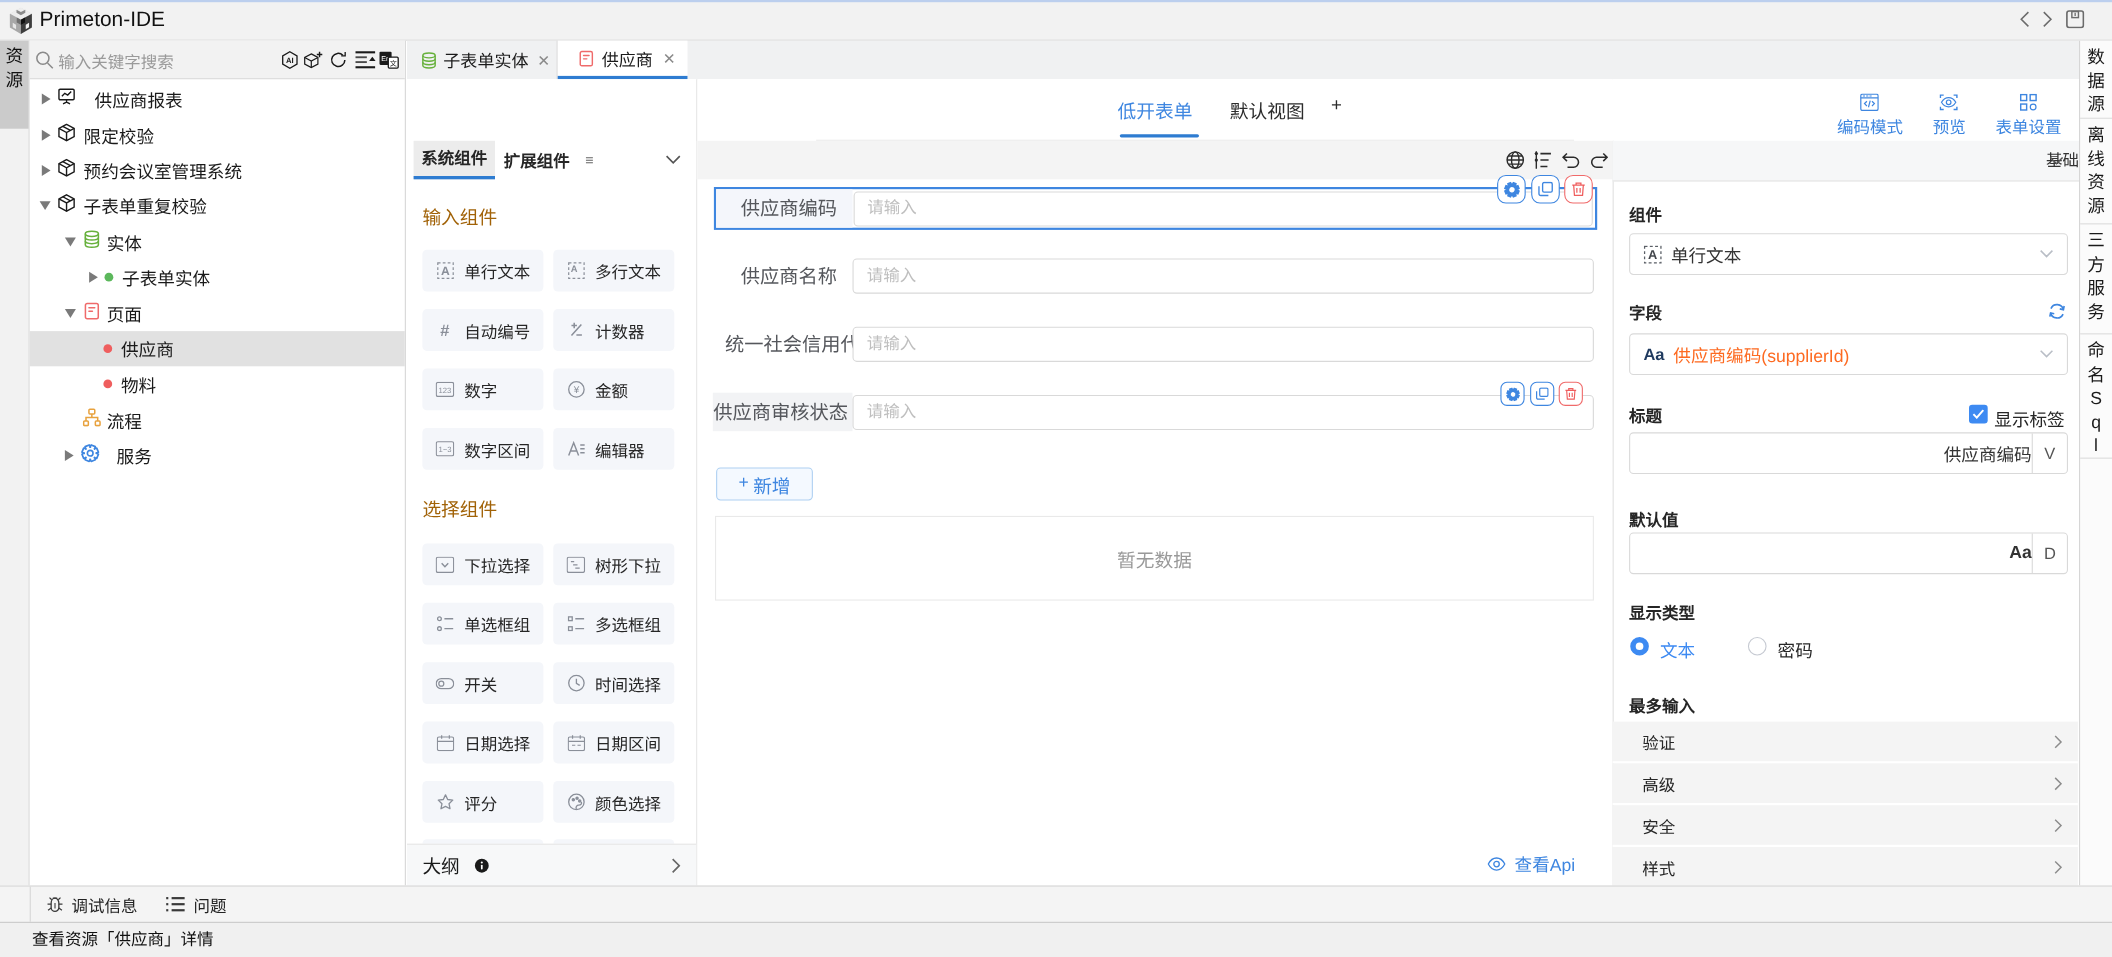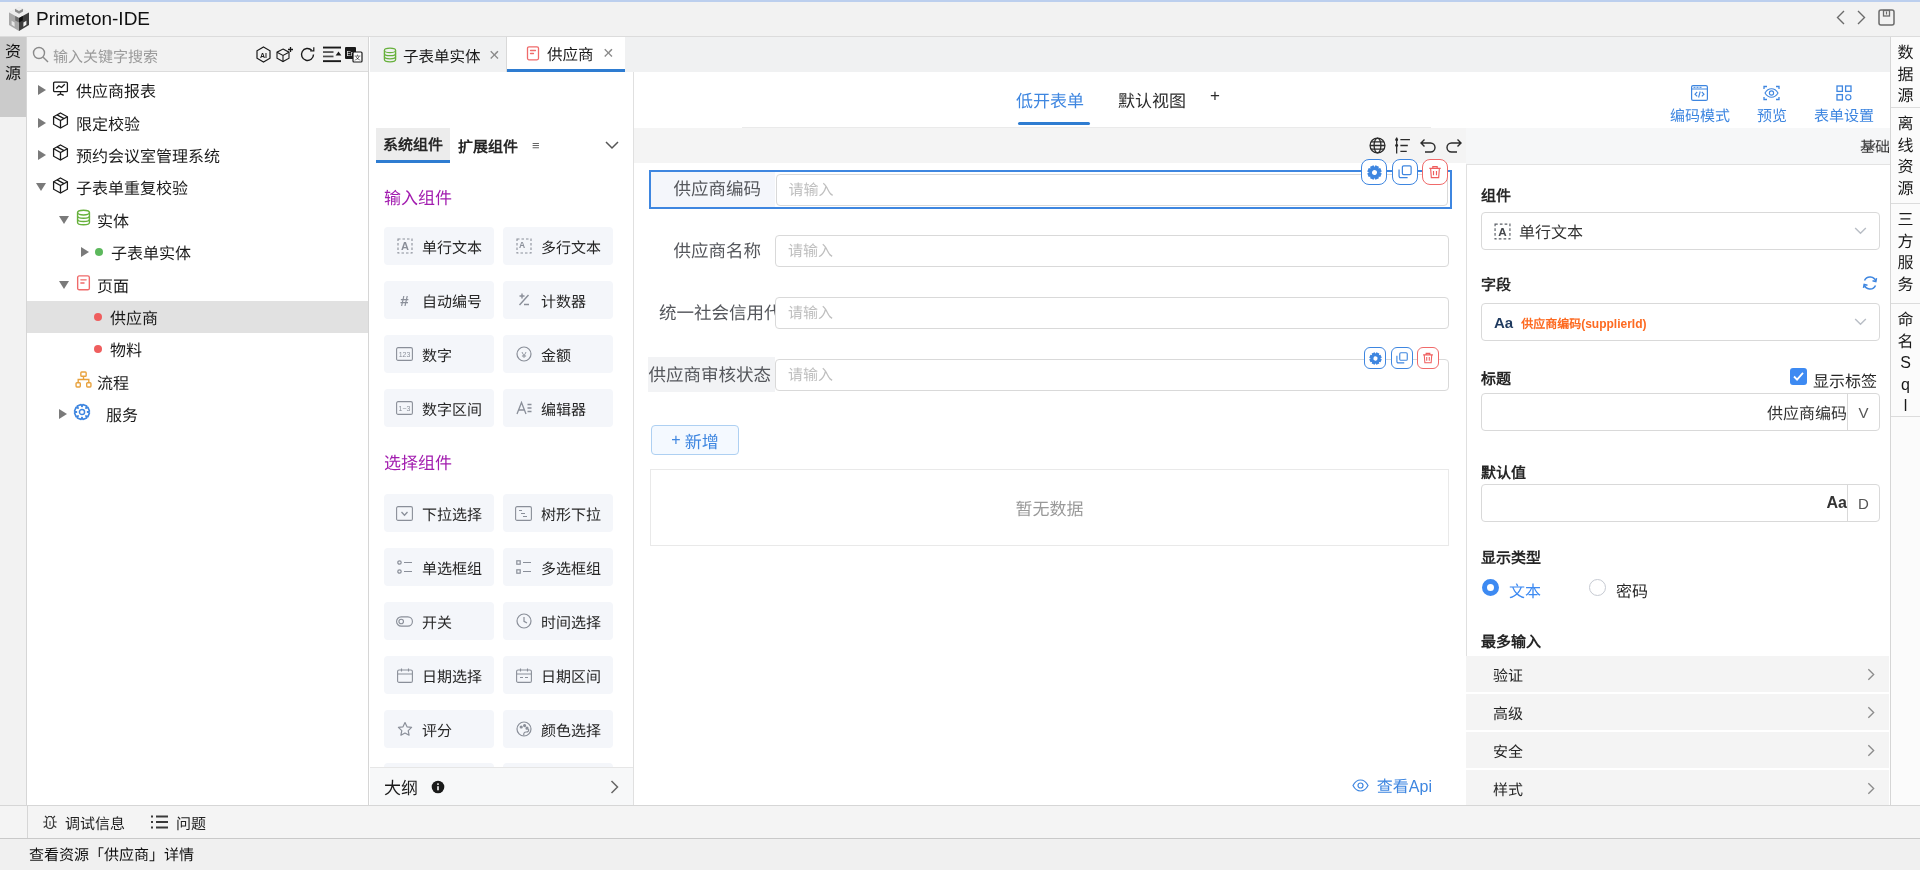--- a/index.html
+++ b/index.html
@@ -30,21 +30,21 @@
 
 #filetabs{left:370px;top:37px;width:1520px;height:35px;background:#f0f1f2;display:flex;}
 .ftab{height:35px;display:flex;align-items:center;font-size:16px;color:#1a1a1a;border-right:1px solid #d9d9d9;}
 .ftab.active{background:#fff;border-bottom:3px solid #2e7cd1;border-right:none;}
 .ftab .x{color:#8a8a8a;font-size:14px;margin-left:3px;}
 
 #palette{left:370px;top:72px;width:264px;height:733px;background:#fff;border-right:1px solid #e0e0e0;}
 #paltabs{position:absolute;left:0;top:56px;width:263px;height:35px;background:#fff;display:flex;align-items:center;}
 #paltabs .pt1{height:35px;line-height:33px;padding:0 7px;background:#ececec;font-weight:700;font-size:15px;border-bottom:3px solid #2e7cd1;}
 #paltabs .pt2{font-weight:700;font-size:15px;padding:0 8px;}
-.psec{position:absolute;left:14px;font-size:17px;color:#a21caf;}
+.psec{position:absolute;left:14px;font-size:17px;color:#a16207;}
 .pbtn{position:absolute;width:110px;height:38px;background:#f4f6fa;border-radius:4px;display:flex;align-items:center;padding-left:12px;gap:9px;font-size:15px;color:#262626;}
 .pbtn .pic{width:17px;height:17px;color:#8a8f99;display:flex;align-items:center;justify-content:center;flex:none;}
 #palfoot{position:absolute;left:0;top:695px;width:263px;height:38px;border-top:1px solid #e6e6e6;background:#f7f8f9;display:flex;align-items:center;padding:0 14px;font-size:17px;color:#1a1a1a;}
 
 #canvas{left:634px;top:72px;width:832px;height:733px;background:#fff;}
 #viewnav{position:absolute;left:108px;top:0;width:689px;height:56px;border-bottom:1px solid #eaeaea;}
 #viewnav .vt{position:absolute;top:15px;font-size:17px;}
 #viewnav .ink{position:absolute;left:276px;top:49.5px;width:72px;height:3.5px;background:#2e7cd1;border-radius:2px;}
 #ctoolbar{position:absolute;left:0;top:56px;width:832px;height:35px;background:#f4f4f4;display:flex;align-items:center;justify-content:flex-end;gap:8px;padding-right:3px;color:#2b2b2b;}
 .frow{position:absolute;left:14px;width:804px;height:32px;}
@@ -152,21 +152,21 @@
   </div>
   <div id="tree">
     <div class="trow">
         <span style="margin-left:11px" class="tri closed"></span>
         <span style="margin-left:6px" class="tic">
       <svg width="17" height="17" viewBox="0 0 16 16" fill="none" stroke="#1a1a1a" stroke-width="1.2">
             <rect x="1.5" y="2" width="13" height="9" rx="1"></rect>
             <path d="M4 8l2.5-2.5L9 7l3-3"></path>
             <path d="M8 11v2M5 14.5l3-1.5 3 1.5"></path>
           </svg></span>
-      <span style="margin-left:7px">供应商报表</span>
+      <span style="margin-left:17px">供应商报表</span>
       </div>
     <div class="trow">
         <span style="margin-left:11px" class="tri closed"></span>
         <span style="margin-left:6px" class="tic">
       <svg width="17" height="17" viewBox="0 0 16 16" fill="none" stroke="#1a1a1a" stroke-width="1.2">
             <path d="M8 1L14.5 4.5v7L8 15l-6.5-3.5v-7z"></path>
             <path d="M1.5 4.5L8 8l6.5-3.5M8 8v7M4.8 2.7l6.5 3.5"></path>
           </svg></span>
       <span style="margin-left:7px">限定校验</span>
       </div>
@@ -518,21 +518,21 @@
         <path d="M1 1l6 6 6-6"></path>
       </svg>
   </div>
   <div class="rlabel" style="top:201px;">字段</div>
   <svg style="position:absolute;right:12px;top:203px;" width="16" height="16" viewBox="0 0 16 16" fill="none" stroke="#3e86e0" stroke-width="1.5">
       <path d="M2.2 9.5a6 6 0 0 0 11.3 1M13.8 6.5A6 6 0 0 0 2.5 5.5"></path>
       <path d="M1.5 12.8l.7-3.3 3.3.7M14.5 3.2l-.7 3.3-3.3-.7"></path>
     </svg>
   <div class="rsel" style="top:231px;">
     <span style="color:#1f3a5f;font-weight:700;font-size:15px;">Aa</span>
-    <span style="color:#fd6a21;font-weight:700;font-size:12px;">供应商编码(supplierId)</span>
+    <span style="color:#fd6a21;font-weight:400;font-size:16px;">供应商编码(supplierId)</span>
     <svg class="chev" style="margin-left:auto;" width="13" height="8" viewBox="0 0 14 9" fill="none" stroke="#b9bec6" stroke-width="1.6">
         <path d="M1 1l6 6 6-6"></path>
       </svg>
   </div>
   <div class="rlabel" style="top:295px;">标题</div>
   <div style="position:absolute;left:324px;top:296px;width:17px;height:17px;background:#3d8af2;border-radius:3px;display:flex;align-items:center;justify-content:center;">
     <svg width="11" height="9" viewBox="0 0 12 10" fill="none" stroke="#fff" stroke-width="2">
         <path d="M1 5l3.4 3.5L11 1"></path>
       </svg>
   </div>

